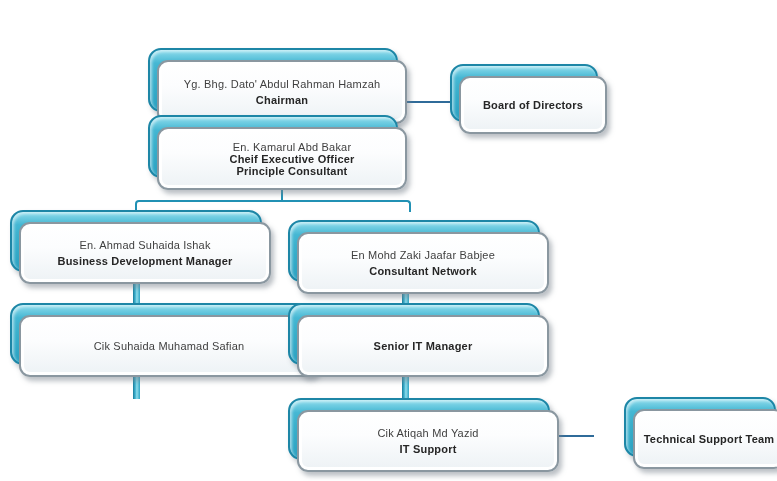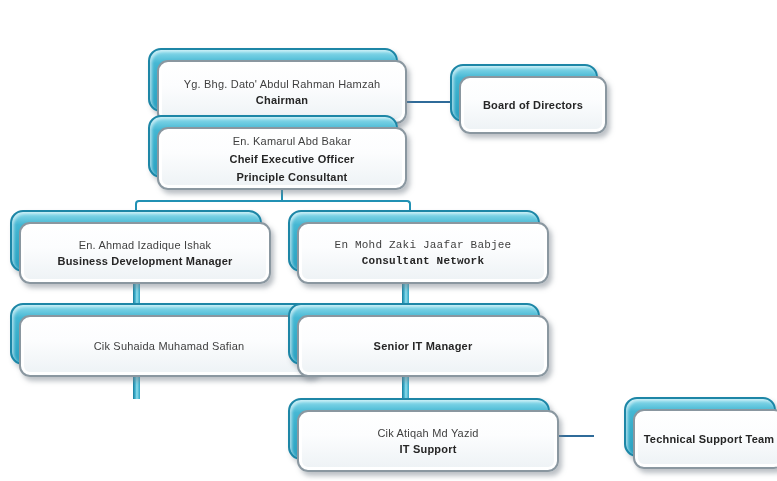--- a/index.html
+++ b/index.html
@@ -29,21 +29,21 @@
   .face{
     position:absolute;left:9px;top:12px;width:100%;height:100%;
     border-radius:11px;
     border:2px solid var(--face-border);
     background:linear-gradient(180deg,#ffffff 0%, #fcfdfe 40%, #edf2f5 100%);
     box-shadow:3px 4px 5px rgba(120,130,140,.5), inset 0 0 0 3px rgba(255,255,255,.95);
     box-sizing:border-box;
     display:flex;flex-direction:column;align-items:center;justify-content:center;
     gap:4px;text-align:center;padding:2px 6px;
   }
-  .face.tight{gap:6px;padding-left:26px;}
+  .face.tight{gap:0;padding-left:26px;}
   .name{font-size:11px;color:var(--text-name);letter-spacing:.2px;}
   .role{font-size:11px;font-weight:bold;color:var(--text-role);letter-spacing:.2px;}
   .line{position:absolute;background:var(--line-blue);}
   .tealline{position:absolute;background:var(--line-teal);}
   .elbow{
     position:absolute;
     border-top:2px solid var(--line-teal);
     border-left:2px solid var(--line-teal);
     border-right:2px solid var(--line-teal);
     border-radius:4px 4px 0 0;
@@ -89,26 +89,26 @@
     <div class="face tight">
       <div class="name">En. Kamarul Abd Bakar</div>
       <div class="role">Cheif Executive Officer</div>
       <div class="role">Principle Consultant</div>
     </div>
   </div>
 
   <div class="node" style="left:10px;top:210px;width:252px;height:62px;">
     <div class="shadow"></div>
     <div class="face">
-      <div class="name">En. Ahmad Izadique Ishak</div>
+      <div class="name">En. Ahmad Suhaida Ishak</div>
       <div class="role">Business Development Manager</div>
     </div>
   </div>
 
-  <div class="node" style="left:288px;top:210px;width:252px;height:62px;font-family:Liberation Mono, monospace;">
+  <div class="node" style="left:288px;top:220px;width:252px;height:62px;">
     <div class="shadow"></div>
     <div class="face">
       <div class="name">En Mohd Zaki Jaafar Babjee</div>
       <div class="role">Consultant Network</div>
     </div>
   </div>
 
   <div class="node" style="left:10px;top:303px;width:252px;height:62px;padding-left:48px;">
     <div class="shadow"></div>
     <div class="face">

